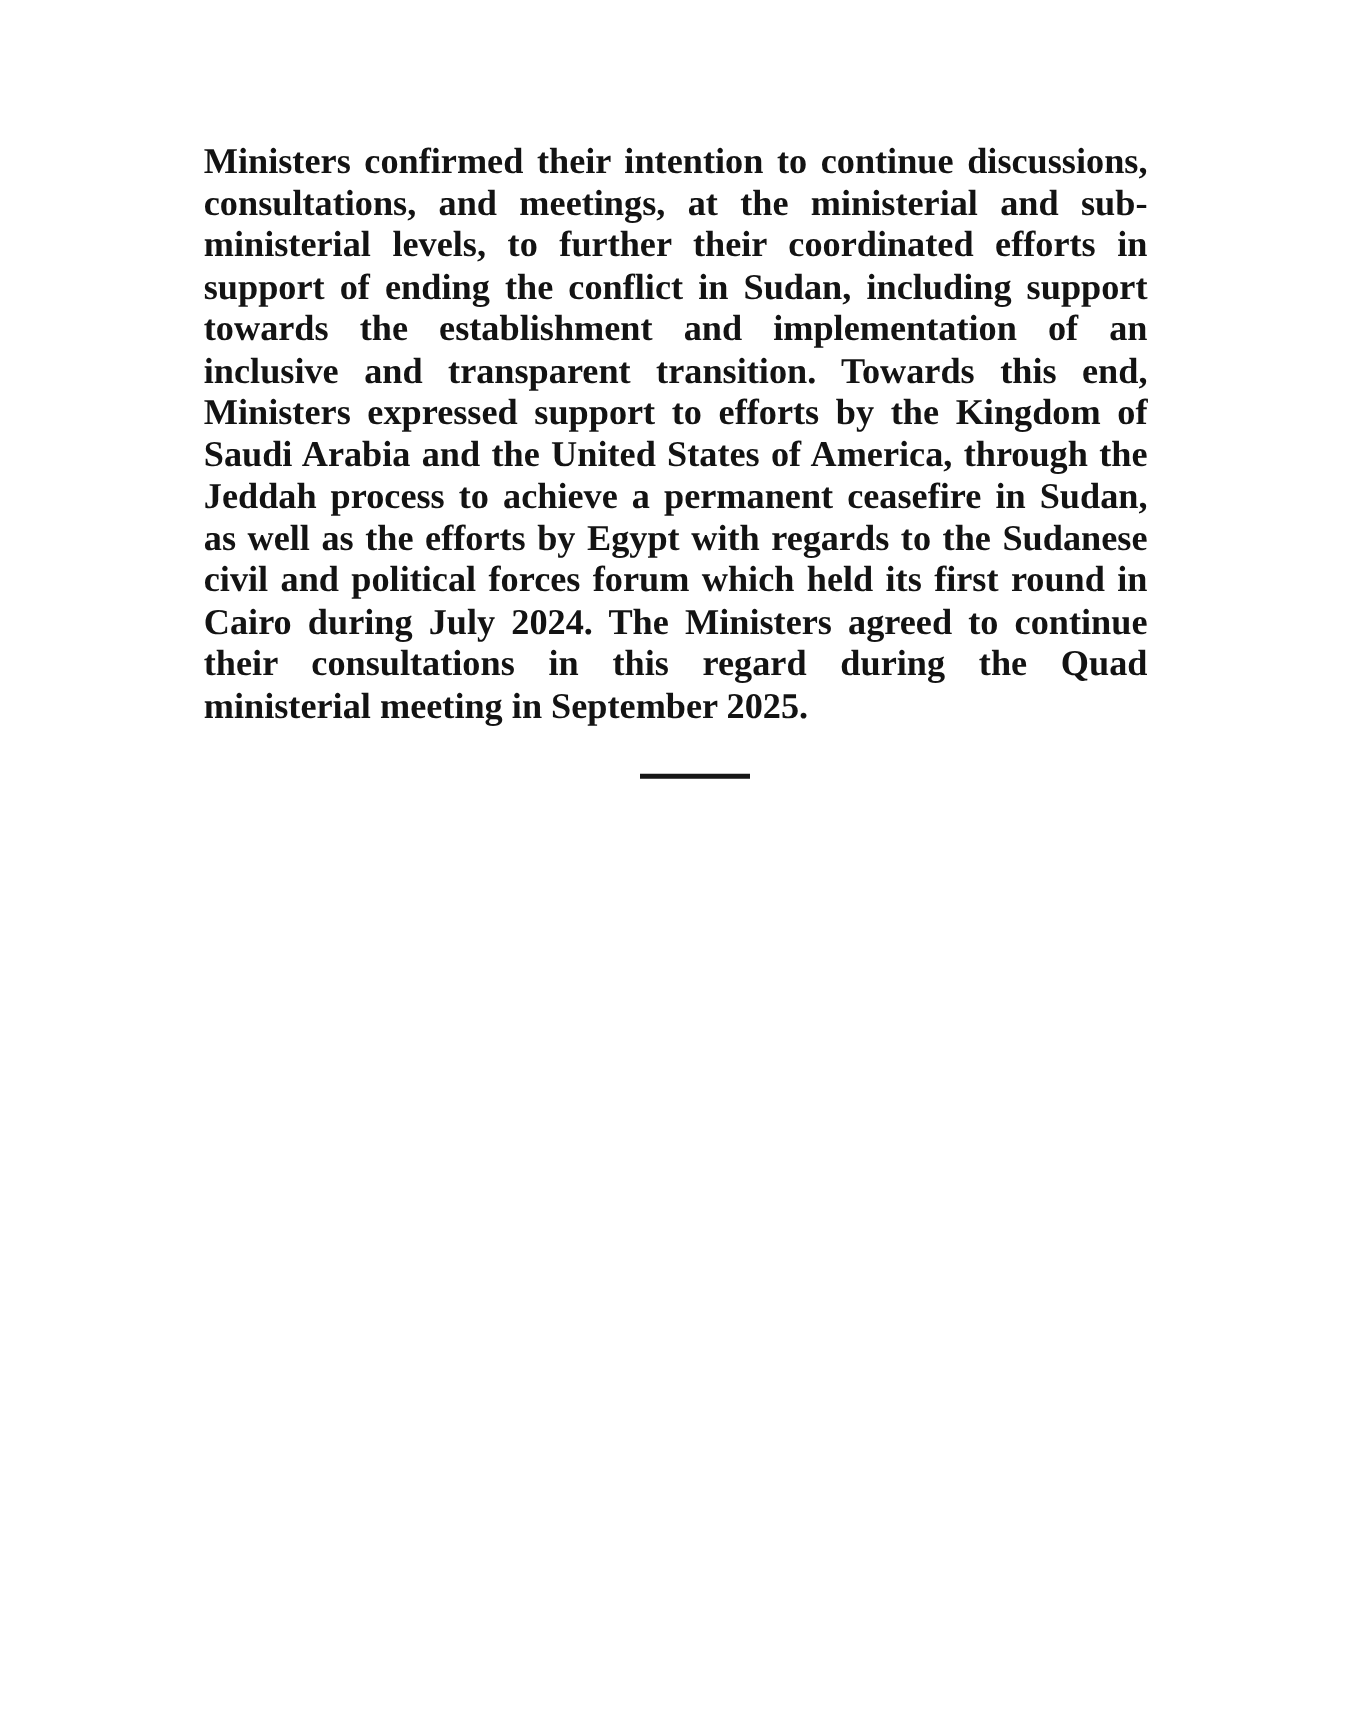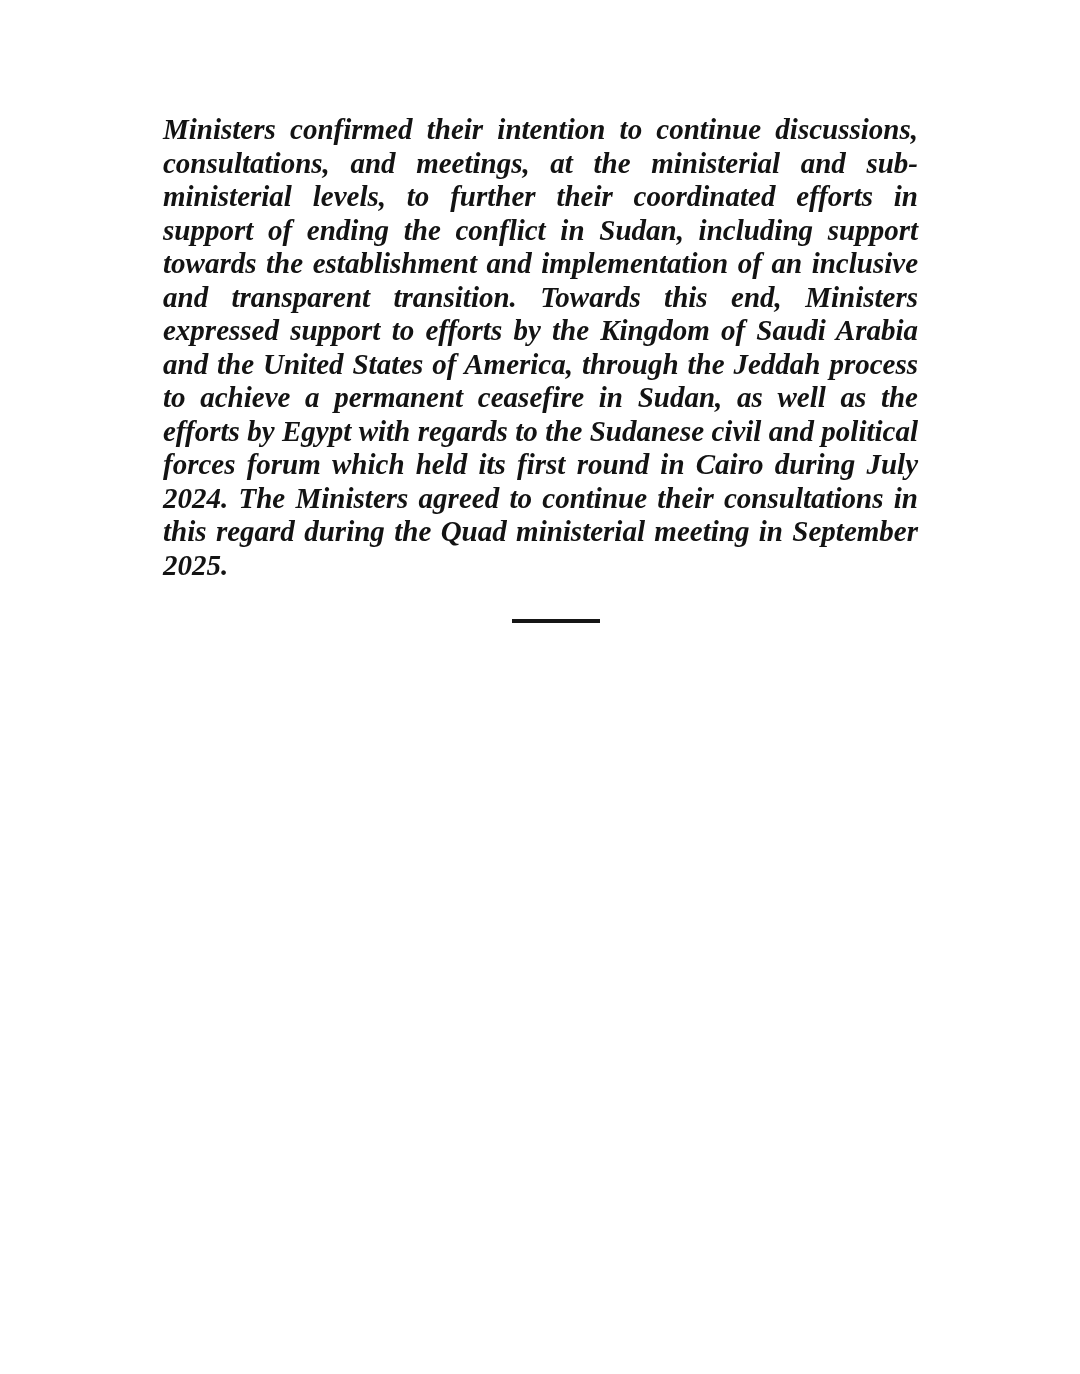--- a/index.html
+++ b/index.html
@@ -7,21 +7,20 @@
     padding: 0;
     background: #ffffff;
   }
   .page {
     position: relative;
     width: 1052px;
     height: 1374px;
     background: #ffffff;
     overflow: hidden;
     box-sizing: border-box;
-    font-style: italic;
   }
   .doc-paragraph {
     position: absolute;
     left: 163px;
     top: 113px;
     width: 755px;
     font-family: "Liberation Serif", "DejaVu Serif", serif;
     font-weight: 700;
     font-size: 29px;
     line-height: 33.5px;

